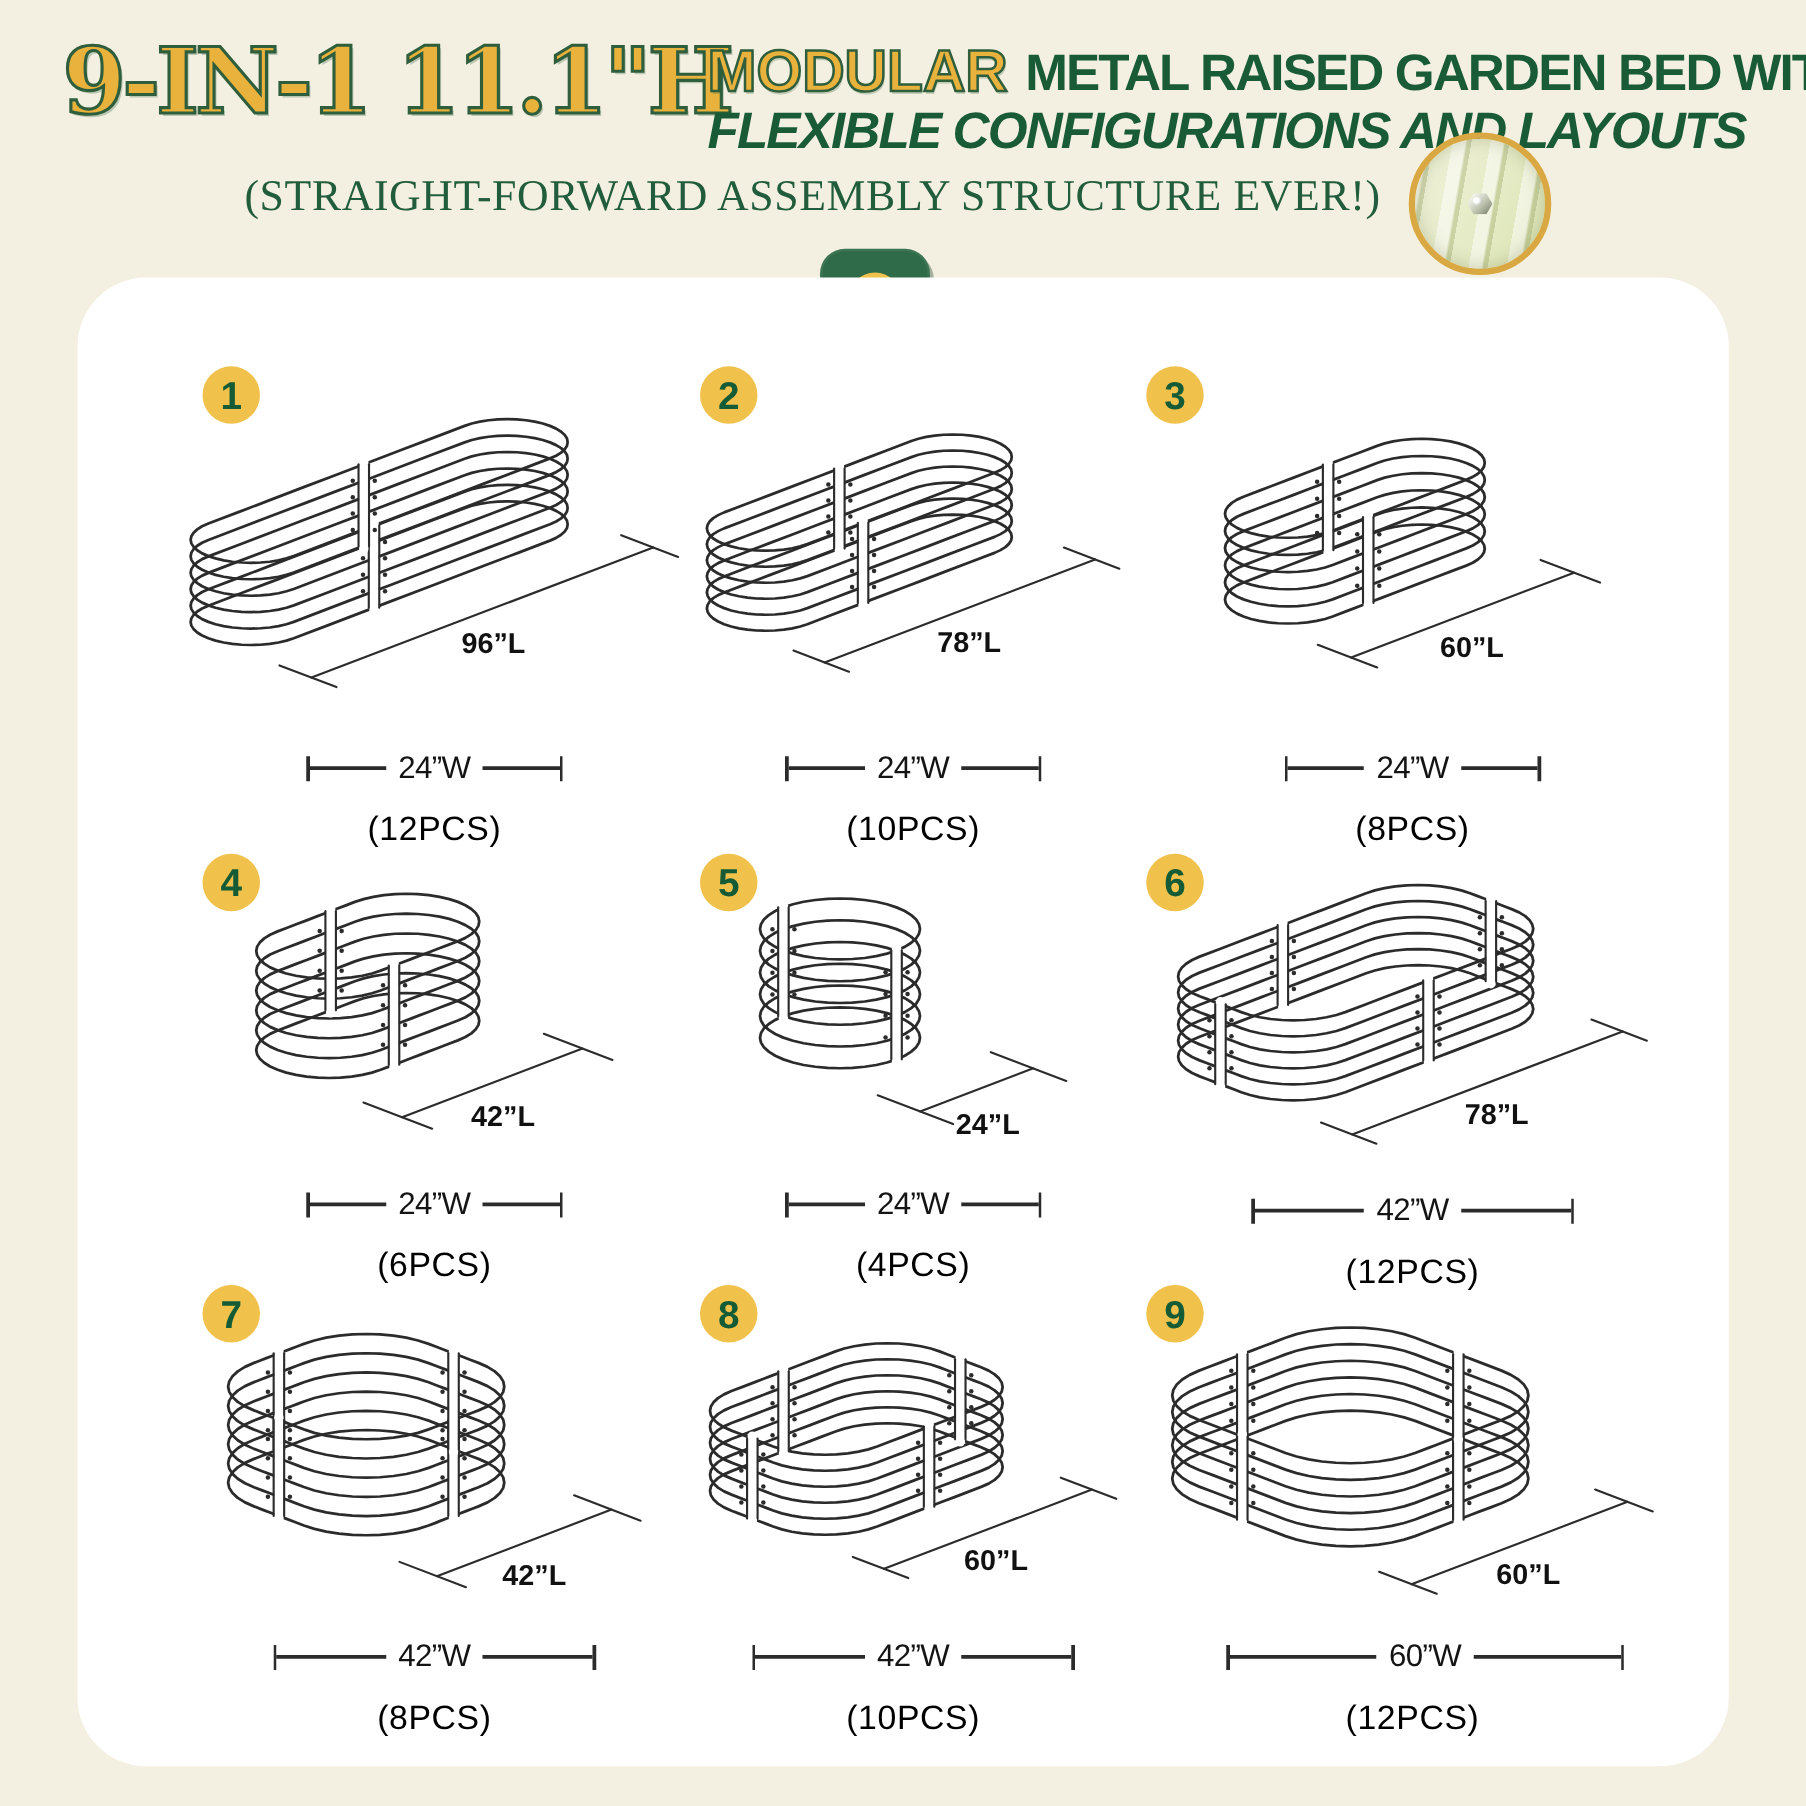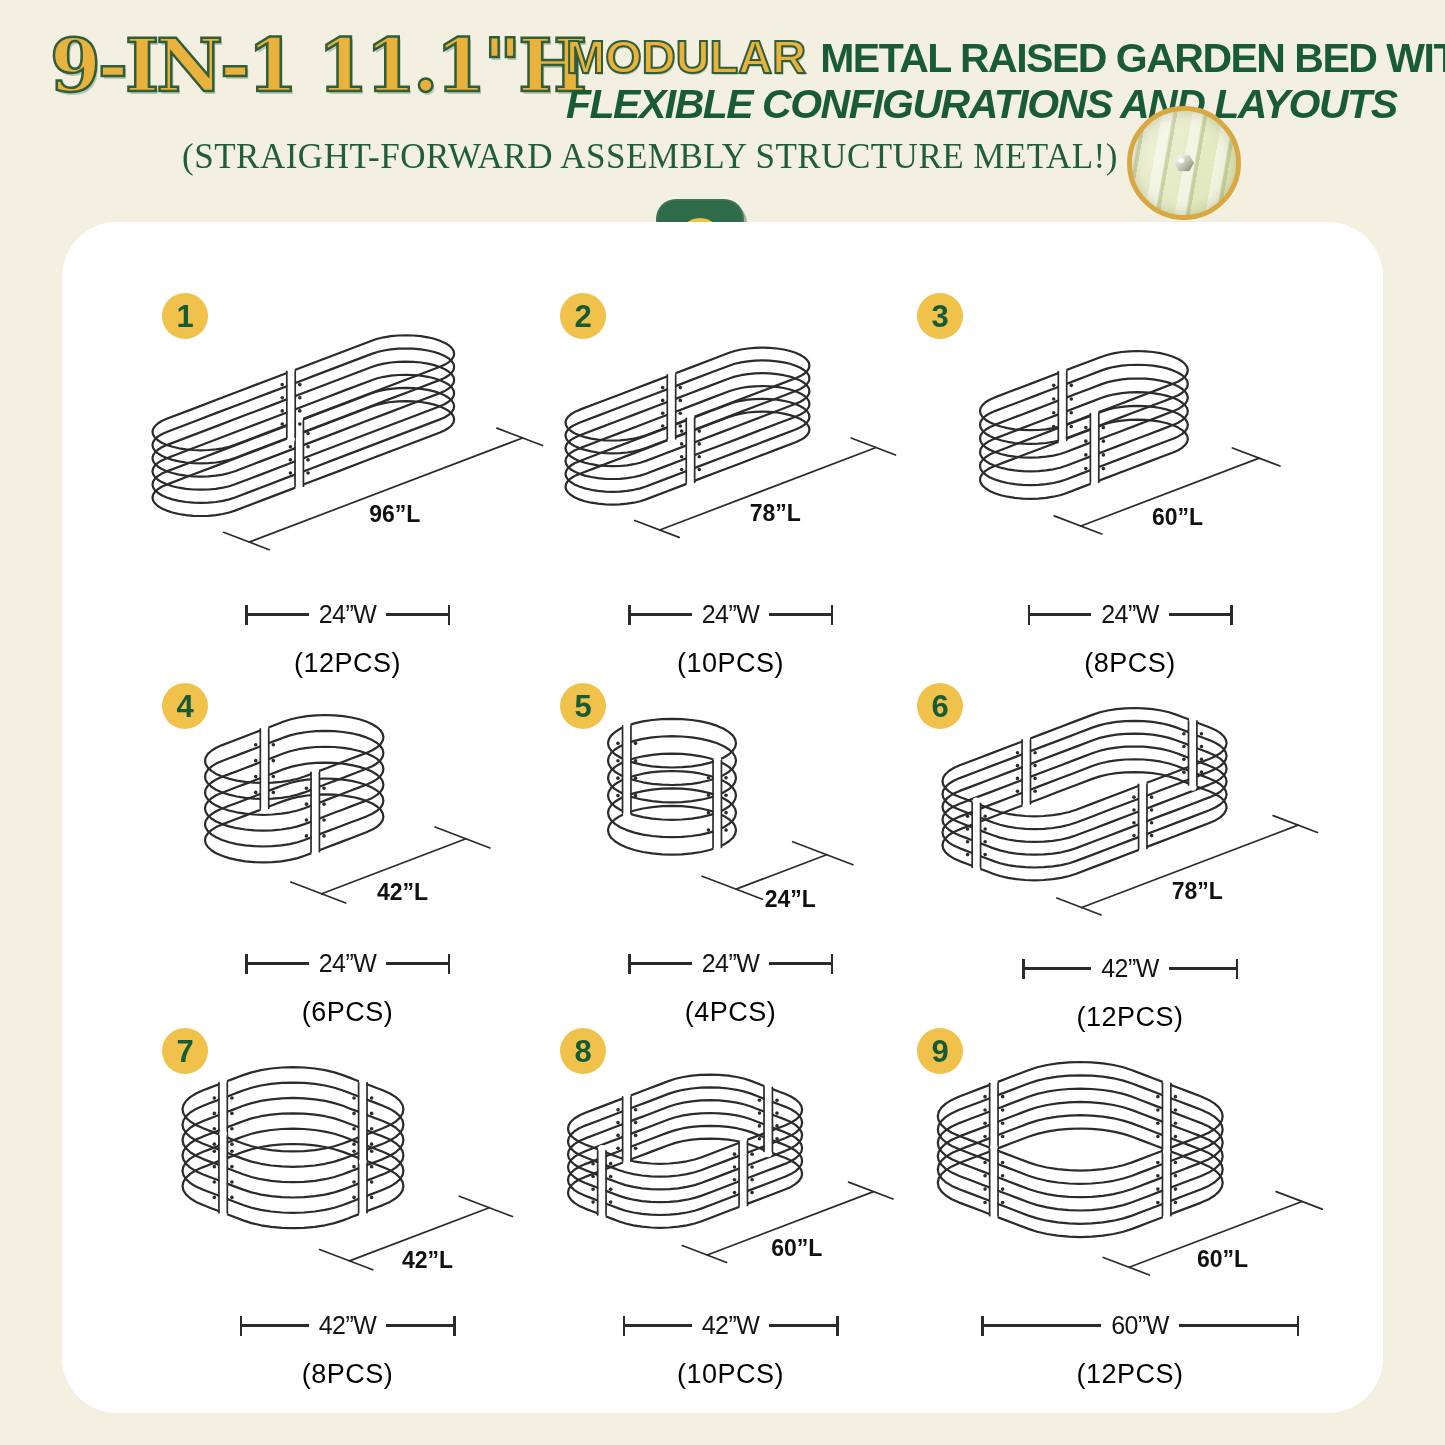--- a/index.html
+++ b/index.html
@@ -35,36 +35,36 @@
   transform:translate(-50%,-50%);background:var(--badge);}
 .card{position:absolute;left:62px;top:222px;width:1321px;height:1191px;background:var(--card);border-radius:55px;}
 .cell{position:absolute;display:flex;flex-direction:column;align-items:center;}
 .badge{position:absolute;left:12px;top:0;width:46px;height:46px;border-radius:50%;background:var(--badge);
   color:#155B35;font-weight:bold;font-size:31px;line-height:47px;text-align:center;}
 svg.bed{display:block;overflow:visible;}
 .wdim{display:flex;align-items:center;margin-top:0;}
 .tick{width:2.5px;height:20px;background:var(--line);}
 .wline{flex:1;height:2.5px;background:var(--line);}
 .wlabel{font-weight:normal;font-size:25px;color:#141414;padding:0 10px;letter-spacing:-0.5px;white-space:nowrap;}
-.w24{width:205px;} .w42{width:216px;} .w60{width:318px;margin-left:20px;}
+.w24{width:205px;} .w42{width:258px;} .w60{width:318px;margin-left:20px;}
 .pcs{margin-top:19px;font-size:27px;color:#000000;letter-spacing:0.5px;}
 </style>
 </head>
 <body>
 
 <div>
 
   <div class="title">9-IN-1 11.1"H</div>
 
   <div class="headline">
     <span class="modular">MODULAR</span><span>METAL RAISED GARDEN BED WITH</span>
     <span class="l2">FLEXIBLE CONFIGURATIONS AND LAYOUTS</span>
   </div>
 
-  <div class="subtitle">(STRAIGHT-FORWARD ASSEMBLY STRUCTURE METAL!)</div>
+  <div class="subtitle">(STRAIGHT-FORWARD ASSEMBLY STRUCTURE EVER!)</div>
 
   <div class="photo">
     <div class="nut"></div>
   </div>
 
   <div class="appicon">
     <div class="dot"></div>
   </div>
 
   <div class="card"></div>

